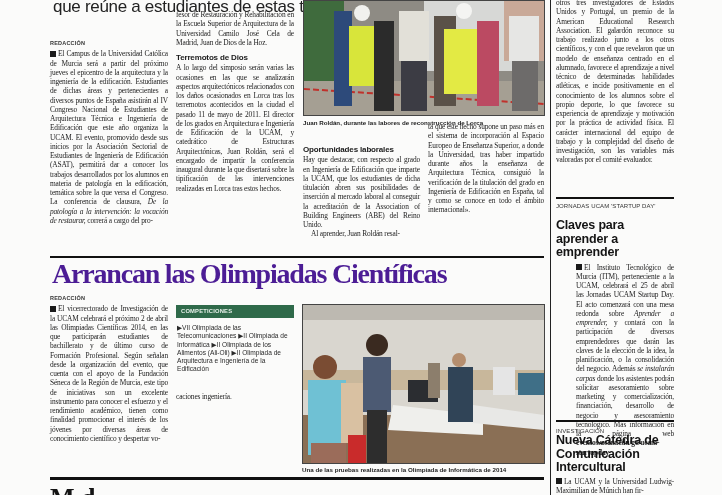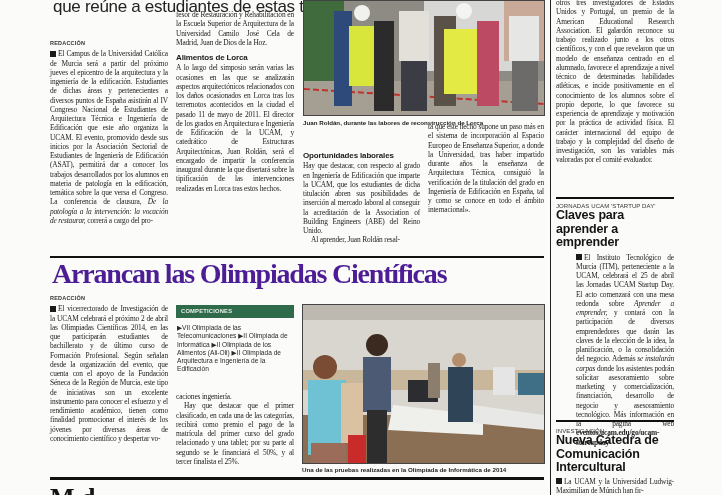--- a/index.html
+++ b/index.html
@@ -78,21 +78,21 @@
 
 <div class="abs deck">que reúne a estudiantes de estas titulaciones</div>
 
 <div class="abs col" style="left:50px; top:39px; width:118px;">
   <div class="byline">REDACCIÓN</div>
   <p><span class="sq"></span><span>El Campus de la Universidad Católica de Murcia será a partir del próximo jueves el epicentro de la arquitectura y la ingeniería de la edificación. Estudiantes de dichas áreas y pertenecientes a diversos puntos de España asistirán al IV Congreso Nacional de Estudiantes de Arquitectura Técnica e Ingeniería de Edificación que este año organiza la UCAM. El evento, promovido desde sus inicios por la Asociación Sectorial de Estudiantes de Ingeniería de Edificación (ASAT), permitirá dar a conocer los trabajos desarrollados por los alumnos en materia de patología en la edificación, temática sobre la que versa el Congreso. La conferencia de clausura,</span> <em>De la patología a la intervención: la vocación de restaurar,</em> <span>correrá a cargo del pro-</span></p>
 </div>
 
 <div class="abs col" style="left:176px; top:10px; width:118px;">
   <p>fesor de Restauración y Rehabilitación en la Escuela Superior de Arquitectura de la Universidad Camilo José Cela de Madrid, Juan de Dios de la Hoz.</p>
-  <div class="subhead">Alimentos de Lorca</div>
+  <div class="subhead">Terremotos de Dios</div>
   <p>A lo largo del simposio serán varias las ocasiones en las que se analizarán aspectos arquitectónicos relacionados con los daños ocasionados en Lorca tras los terremotos acontecidos en la ciudad el pasado 11 de mayo de 2011. El director de los grados en Arquitectura e Ingeniería de Edificación de la UCAM, y catedrático de Estructuras Arquitectónicas, Juan Roldán, será el encargado de impartir la conferencia inaugural durante la que disertará sobre la tipificación de las intervenciones realizadas en Lorca tras estos hechos.</p>
 </div>
 
 <div class="abs photo" style="left:303px; top:0px; width:240px; height:114px;">
   <svg width="240" height="114" viewBox="0 0 240 114">
     <rect width="240" height="114" fill="#8e8b84"></rect>
     <rect x="0" y="0" width="40" height="80" fill="#3f6b3d"></rect>
     <rect x="120" y="0" width="100" height="70" fill="#d7d8d6"></rect>
     <rect x="200" y="0" width="40" height="60" fill="#c9a998"></rect>
     <rect x="0" y="80" width="240" height="34" fill="#a59f93"></rect>
@@ -108,40 +108,40 @@
     <rect x="140" y="28" width="40" height="65" fill="#e3ea44"></rect>
     <circle cx="160" cy="10" r="8" fill="#f4f4f2"></circle>
     <rect x="173" y="20" width="22" height="85" fill="#bb4a62"></rect>
     <rect x="205" y="15" width="30" height="45" fill="#e6e6e4"></rect>
     <rect x="208" y="60" width="26" height="50" fill="#6d6b6a"></rect>
   </svg>
 </div>
 <div class="abs caption" style="left:303px; top:119px;">Juan Roldán, durante las labores de reconstrucción de Lorca</div>
 
 <div class="abs col" style="left:303px; top:137px; width:117px;">
-  <div class="subhead" style="margin-top:14px">Oportunidades laborales</div>
+  <div class="subhead" style="margin-top:8px">Oportunidades laborales</div>
   <p>Hay que destacar, con respecto al grado en Ingeniería de Edificación que imparte la UCAM, que los estudiantes de dicha titulación abren sus posibilidades de inserción al mercado laboral al conseguir la acreditación de la Association of Building Engineers (ABE) del Reino Unido.</p>
   <p class="indent">Al aprender, Juan Roldán resal-</p>
 </div>
 
 <div class="abs col" style="left:428px; top:122px; width:116px;">
   <p>ta que este hecho supone un paso más en el sistema de incorporación al Espacio Europeo de Enseñanza Superior, a donde la Universidad, tras haber impartido durante años la enseñanza de Arquitectura Técnica, consiguió la verificación de la titulación del grado en Ingeniería de Edificación en España, tal y como se conoce en todo el ámbito internacional».</p>
 </div>
 
 <div class="abs vline" style="left:550px; top:0; height:495px;"></div>
 
 <div class="abs col" style="left:556px; top:-2px; width:118px;">
   <p>otros tres investigadores de Estados Unidos y Portugal, un premio de la American Educational Research Association. El galardón reconoce su trabajo realizado junto a los otros científicos, y con el que revelaron que un modelo de enseñanza centrado en el alumnado, favorece el aprendizaje a nivel técnico de determinadas habilidades atléticas, e incide positivamente en el conocimiento de los alumnos sobre el propio deporte, lo que favorece su experiencia de aprendizaje y motivación por la práctica de actividad física. El carácter internacional del equipo de trabajo y la complejidad del diseño de investigación, son las variables más valoradas por el comité evaluador.</p>
 </div>
 
 <div class="abs rule-thick" style="left:556px; top:197px; width:118px; height:2px;"></div>
 
 <div class="abs" style="left:556px; top:203px; width:118px;">
   <div class="section-label">JORNADAS UCAM 'STARTUP DAY'</div>
-  <div class="brief-title" style="margin-top:0;">Claves para aprender a emprender</div>
+  <div class="brief-title" style="margin-top:10px;">Claves para aprender a emprender</div>
   <div class="col" style="margin-top:3px;margin-left:20px;">
     <p><span class="sq"></span><span>El Instituto Tecnológico de Murcia (ITM), perteneciente a la UCAM, celebrará el 25 de abril las Jornadas UCAM Startup Day. El acto comenzará con una mesa redonda sobre</span> <em>Aprender a emprender,</em> <span>y contará con la participación de diversos emprendedores que darán las claves de la elección de la idea, la planificación, o la consolidación del negocio. Además</span> <em>se instalarán carpas</em> <span>donde los asistentes podrán solicitar asesoramiento sobre marketing y comercialización, financiación, desarrollo de negocio y asesoramiento tecnológico. Más información en la página web</span> <b>eventos.ucam.edu/go/ucam-startupday</b></p>
   </div>
 </div>
 
 <div class="abs rule-thick" style="left:556px; top:420px; width:118px; height:2px;"></div>
 
 <div class="abs" style="left:556px; top:428px; width:118px;">
   <div class="section-label">INVESTIGACIÓN</div>
   <div class="brief-title" style="margin-top:0;">Nueva Cátedra de Comunicación Intercultural</div>
@@ -161,21 +161,20 @@
 <div class="abs sidebar-tag">COMPETICIONES</div>
 <div class="abs sidebar-list">
   <span>▶</span><span>VII Olimpiada de las Telecomunicaciones</span>
   <span>▶</span><span>II Olimpiada de Informática</span>
   <span>▶</span><span>II Olimpiada de los Alimentos (Ali-Oli)</span>
   <span>▶</span><span>II Olimpiada de Arquitectura e Ingeniería de la Edificación</span>
 </div>
 
 <div class="abs col" style="left:176px; top:392px; width:118px;">
   <p>caciones ingeniería.</p>
-  <p class="indent">Hay que destacar que el primer clasificado, en cada una de las categorías, recibirá como premio el pago de la matrícula del primer curso del grado relacionado y una tablet; por su parte al segundo se le financiará el 50%, y al tercer finalista el 25%.</p>
 </div>
 
 <div class="abs photo" style="left:302px; top:304px; width:241px; height:158px;">
   <svg width="241" height="158" viewBox="0 0 241 158">
     <rect width="241" height="158" fill="#d9d6cf"></rect>
     <rect x="0" y="0" width="241" height="15" fill="#bdb9b1"></rect>
     <rect x="0" y="65" width="241" height="20" fill="#c8b79b"></rect>
     <rect x="0" y="110" width="241" height="48" fill="#8a6f55"></rect>
 
     <polygon points="90,100 180,110 180,130 85,125" fill="#efefec"></polygon>

